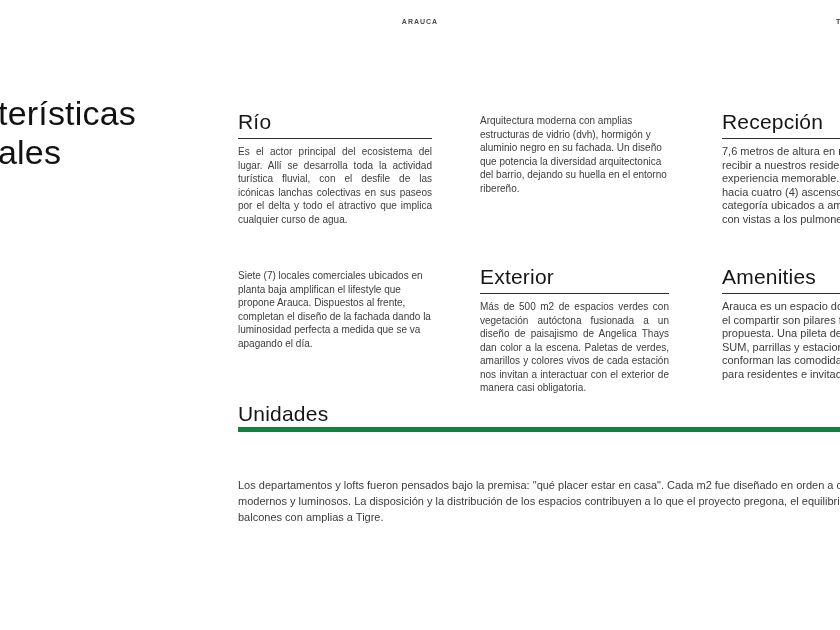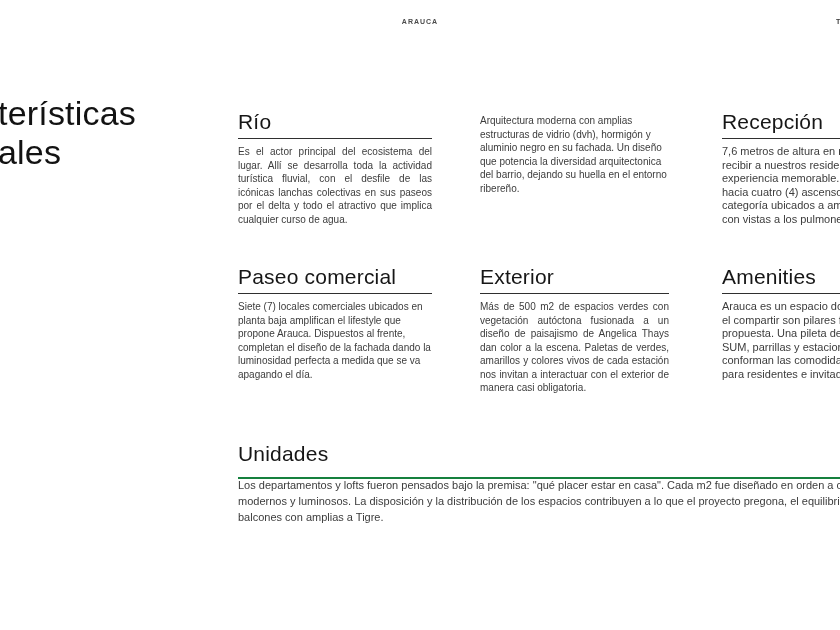--- a/index.html
+++ b/index.html
@@ -33,22 +33,22 @@
   .lines{margin-top:6px;}
   .line{white-space:nowrap;font-size:11px;line-height:13.5px;color:#3c3c3c;}
   
   .c1{left:238px;width:194px;}
   .c2{left:480px;width:189px;}
   .c3{left:722px;width:202px;}
   .row1{top:108px;}
   .row2{top:263px;}
   
   .unidades-head{
-    position:absolute;left:238px;top:440px;width:602px;
-    padding-bottom:10px;border-bottom:2px solid #15803d;
+    position:absolute;left:238px;top:400px;width:602px;
+    border-bottom:5px solid #15803d;
   }
   .unidades-head h2{
     margin:0;font-size:21px;line-height:27px;font-weight:400;color:#161616;
     letter-spacing:.2px;white-space:nowrap;
   }
   .unidades-para{position:absolute;left:238px;top:477px;width:602px;}
   .unidades-para .line{font-size:11px;line-height:16px;color:#3c3c3c;}
 </style>
 </head>
 <body>
@@ -78,21 +78,20 @@
       <div class="line">7,6 metros de altura en recep</div>
       <div class="line">recibir a nuestros residentes</div>
       <div class="line">experiencia memorable. La e</div>
       <div class="line">hacia cuatro (4) ascensores</div>
       <div class="line">categoría ubicados a ambos</div>
       <div class="line">con vistas a los pulmones ve</div>
     </div>
   </section>
 
   <section class="col c1 row2">
-    <h2>Paseo comercial</h2>
     <p>Siete (7) locales comerciales ubicados en planta baja amplifican el lifestyle que propone Arauca. Dispuestos al frente, completan el diseño de la fachada dando la luminosidad perfecta a medida que se va apagando el día.</p>
   </section>
 
   <section class="col c2 row2">
     <h2>Exterior</h2>
     <p class="justify">Más de 500 m2 de espacios verdes con vegetación autóctona fusionada a un diseño de paisajismo de Angelica Thays dan color a la escena. Paletas de verdes, amarillos y colores vivos de cada estación nos invitan a interactuar con el exterior de manera casi obligatoria.</p>
   </section>
 
   <section class="col c3 row2">
     <h2>Amenities</h2>

